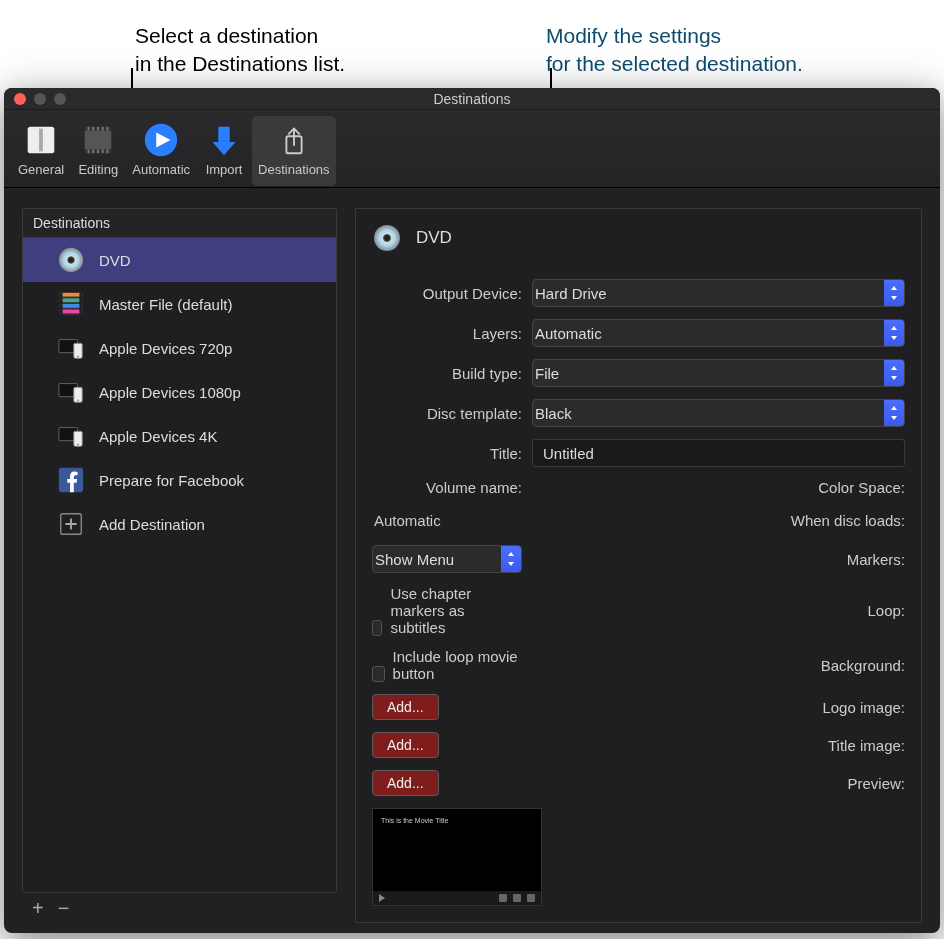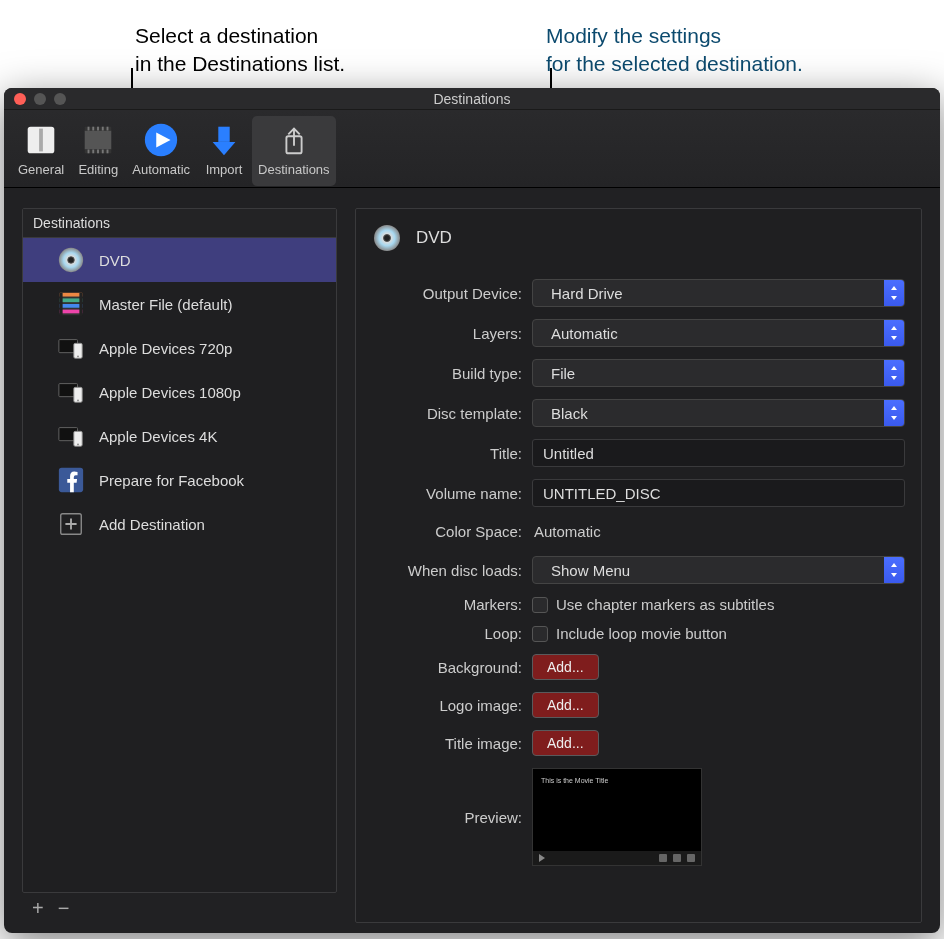--- a/index.html
+++ b/index.html
@@ -227,21 +227,21 @@
     }
     .form-control {
       position: relative;
     }
     
     
     .popup {
       background: #2b2b2d;
       color: #ddd;
       font-size: 15px;
-      padding: 4px 28px 4px 18px;
+      padding: 4px 28px 4px 2px;
       border-radius: 4px;
       border: 1px solid #444;
       position: relative;
       cursor: pointer;
       width: 100%;
       height: 28px;
       display: flex;
       align-items: center;
     }
     .popup::after {
@@ -607,23 +607,20 @@
               <div class="popup-arrows"></div>
             </div>
         </div>
 
         <div class="form-label">Title:</div>
         <div class="form-control">
           <input class="textinput" value="Untitled" style="">
         </div>
 
         <div class="form-label">Volume name:</div>
-        <div class="form-control">
-          <input class="textinput" value="UNTITLED_DISC" style="">
-        </div>
 
         <div class="form-label">Color Space:</div>
         <div class="form-control">
           <div class="static-value">Automatic</div>
         </div>
 
         <div class="form-label">When disc loads:</div>
         <div class="form-control">
           <div class="popup">
               <span>Show Menu</span>

